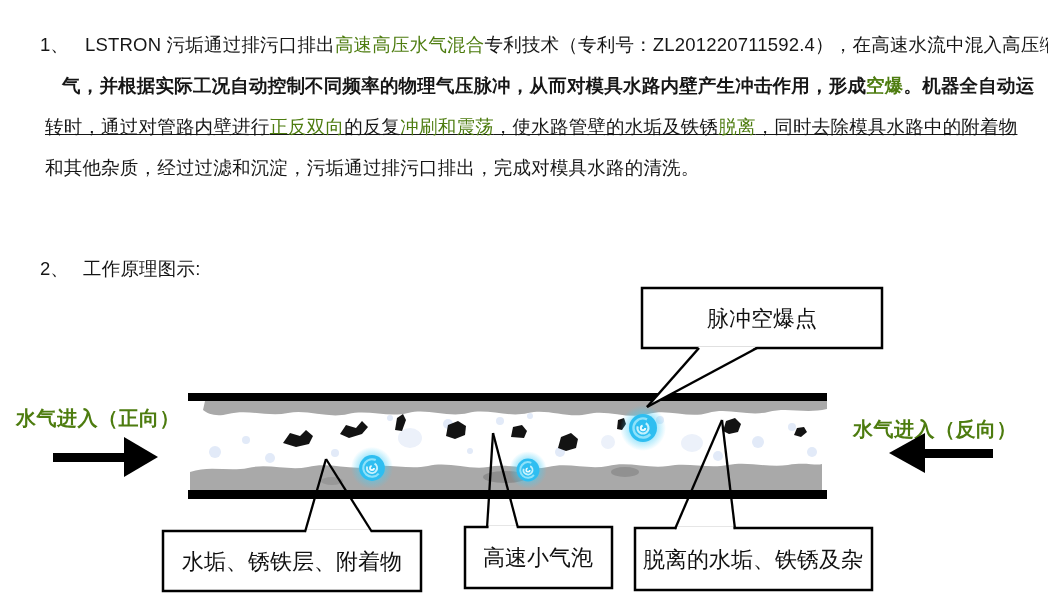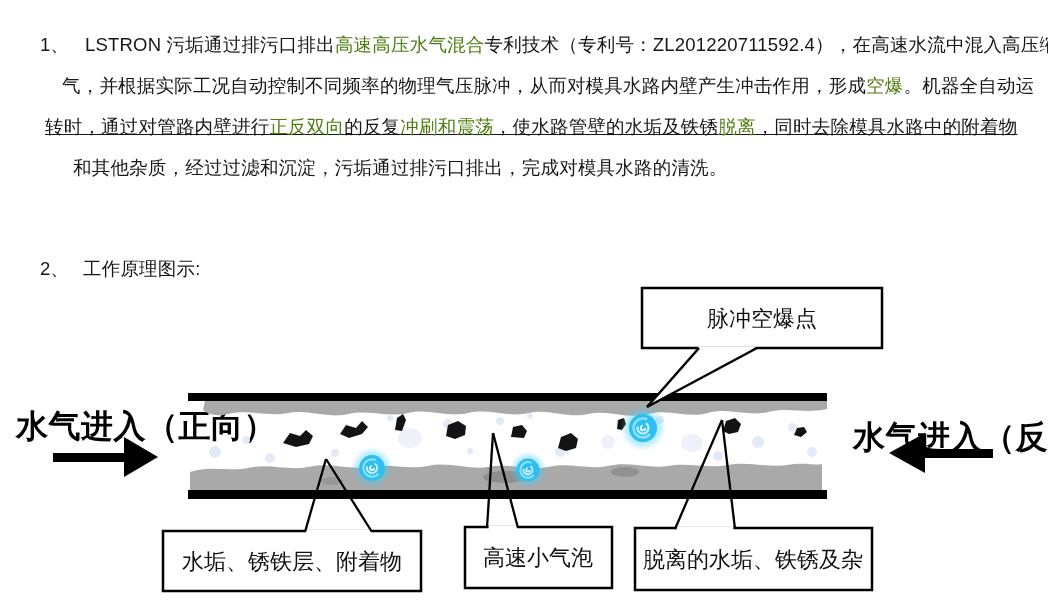--- a/index.html
+++ b/index.html
@@ -3,34 +3,34 @@
 <meta charset="utf-8">
 <style>
   html,body{margin:0;padding:0;background:#fff;}
   .page{
     position:relative;width:1048px;height:609px;background:#ffffff;overflow:hidden;
     font-family:"Liberation Sans","DejaVu Sans",sans-serif;color:#141414;
   }
   .tline{position:absolute;white-space:nowrap;font-size:18.5px;line-height:25px;color:#161616;letter-spacing:0.2px;}
   .num{position:absolute;white-space:nowrap;font-size:18.5px;line-height:25px;color:#161616;}
   .hl{color:#4d7c0f;}
-  .flow-label{position:absolute;white-space:nowrap;font-size:32px;font-weight:bold;color:#000000;letter-spacing:0.5px;font-family:Liberation Mono, monospace;}
+  .flow-label{position:absolute;white-space:nowrap;font-size:20px;font-weight:bold;color:#4d7c0f;letter-spacing:0.5px;font-family:Liberation Mono, monospace;}
   svg{position:absolute;left:0;top:0;}
   svg text{font-family:"Liberation Sans","DejaVu Sans",sans-serif;font-size:22px;fill:#111;}
 </style>
 </head>
 <body>
 
 <div class="page">
 
   <div class="num" style="left:40px;top:32px;">1、</div>
   <div class="tline" style="left:85px;top:32px;"><span>LSTRON 污垢通过排污口排出</span><span class="hl">高速高压水气混合</span><span>专利技术（专利号：ZL201220711592.4），在高速水流中混入高压缩空</span></div>
-  <div class="tline" style="left:62px;top:73px;"><span>气，并根据实际工况自动控制不同频率的物理气压脉冲，从而对模具水路内壁产生冲击作用，形成</span><span class="hl">空爆</span><span>。机器全自动运</span></div>
+  <div class="tline" style="left:62px;top:73px;font-weight:bold;"><span>气，并根据实际工况自动控制不同频率的物理气压脉冲，从而对模具水路内壁产生冲击作用，形成</span><span class="hl">空爆</span><span>。机器全自动运</span></div>
   <div class="tline" style="left:45px;top:114px;text-decoration:underline;"><span>转时，通过对管路内壁进行</span><span class="hl">正反双向</span><span>的反复</span><span class="hl">冲刷和震荡</span><span>，使水路管壁的水垢及铁锈</span><span class="hl">脱离</span><span>，同时去除模具水路中的附着物</span></div>
-  <div class="tline" style="left:45px;top:155px;margin-left:28px;">和其他杂质，经过过滤和沉淀，污垢通过排污口排出，完成对模具水路的清洗。</div>
+  <div class="tline" style="left:45px;top:155px;">和其他杂质，经过过滤和沉淀，污垢通过排污口排出，完成对模具水路的清洗。</div>
 
   <div class="num" style="left:40px;top:256px;">2、</div>
   <div class="tline" style="left:83px;top:256px;">工作原理图示:</div>
 
   <div class="flow-label" style="left:16px;top:405px;">水气进入（正向）</div>
   <div class="flow-label" style="left:853px;top:404px;margin-top:12px;">水气进入（反向）</div>
 
   <svg width="1048" height="609" viewBox="0 0 1048 609">
     <defs>
       <radialGradient id="cavglow" cx="50%" cy="50%" r="50%">

